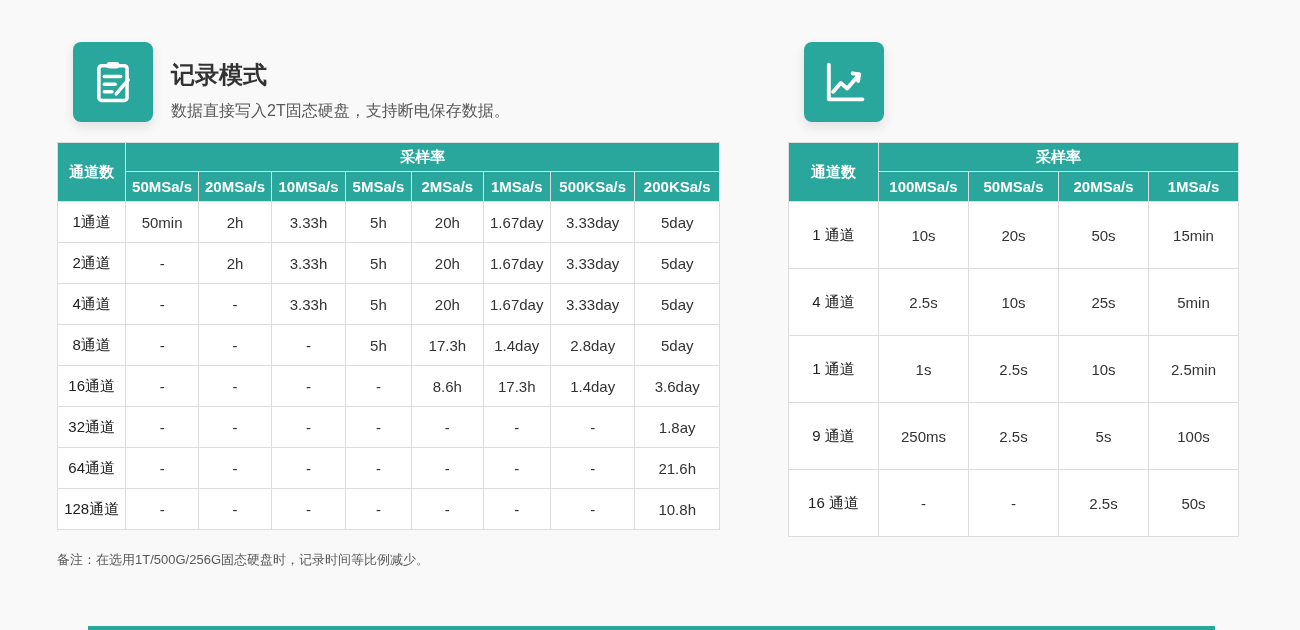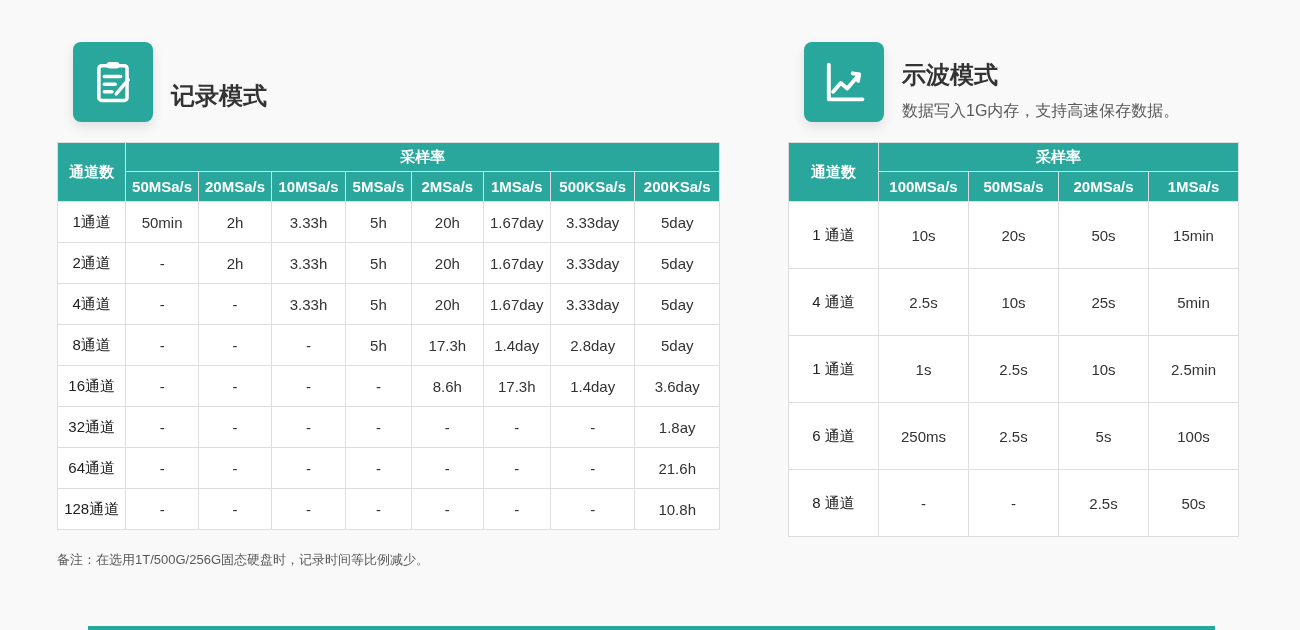--- a/index.html
+++ b/index.html
@@ -65,20 +65,21 @@
           <rect x="11" y="9" width="26" height="32" rx="2.5"></rect>
           <rect x="18" y="5.5" width="12" height="6" rx="3" fill="#ffffff" stroke="none"></rect>
           <line x1="16" y1="19" x2="31" y2="19"></line>
           <line x1="16" y1="26" x2="26" y2="26"></line>
           <line x1="16" y1="33" x2="23" y2="33"></line>
           <line x1="27" y1="35" x2="38" y2="22"></line>
         </svg>
       </div>
       <div>
         <h2 class="panel-title">记录模式</h2>
+        <p class="panel-subtitle">数据直接写入2T固态硬盘，支持断电保存数据。</p>
       </div>
     </div>
 
     <table class="spec" id="left-table">
         <colgroup>
           <col style="width: 68px;">
           <col style="width: 72px;">
           <col style="width: 73px;">
           <col style="width: 73px;">
           <col style="width: 66px;">
@@ -200,24 +201,20 @@
 
   <section class="panel right">
     <div class="panel-header">
       <div class="icon-box">
         <svg width="52" height="52" viewBox="0 0 48 48" fill="none" stroke="#ffffff" stroke-width="3.6" stroke-linecap="round" stroke-linejoin="round">
           <polyline points="10,8 10,40 41,40"></polyline>
           <polyline points="14,33 21,25 27,30 38,17"></polyline>
           <polyline points="32,16 38,17 37,23" fill="none"></polyline>
         </svg>
       </div>
-      <div>
-        <h2 class="panel-title">示波模式</h2>
-        <p class="panel-subtitle">数据写入1G内存，支持高速保存数据。</p>
-      </div>
     </div>
 
     <table class="spec" id="right-table">
         <colgroup>
           <col style="width: 90px;">
           <col style="width: 90px;">
           <col style="width: 90px;">
           <col style="width: 90px;">
           <col style="width: 90px;">
         </colgroup>
@@ -249,28 +246,28 @@
             <td>5min</td>
           </tr>
           <tr>
             <td class="channel-cell">1 通道</td>
             <td>1s</td>
             <td>2.5s</td>
             <td>10s</td>
             <td>2.5min</td>
           </tr>
           <tr>
-            <td class="channel-cell">6 通道</td>
+            <td class="channel-cell">9 通道</td>
             <td>250ms</td>
             <td>2.5s</td>
             <td>5s</td>
             <td>100s</td>
           </tr>
           <tr>
-            <td class="channel-cell">8 通道</td>
+            <td class="channel-cell">16 通道</td>
             <td>-</td>
             <td>-</td>
             <td>2.5s</td>
             <td>50s</td>
           </tr>
         </tbody>
       </table>
   </section>
 
   <div class="bottom-bar"></div>

